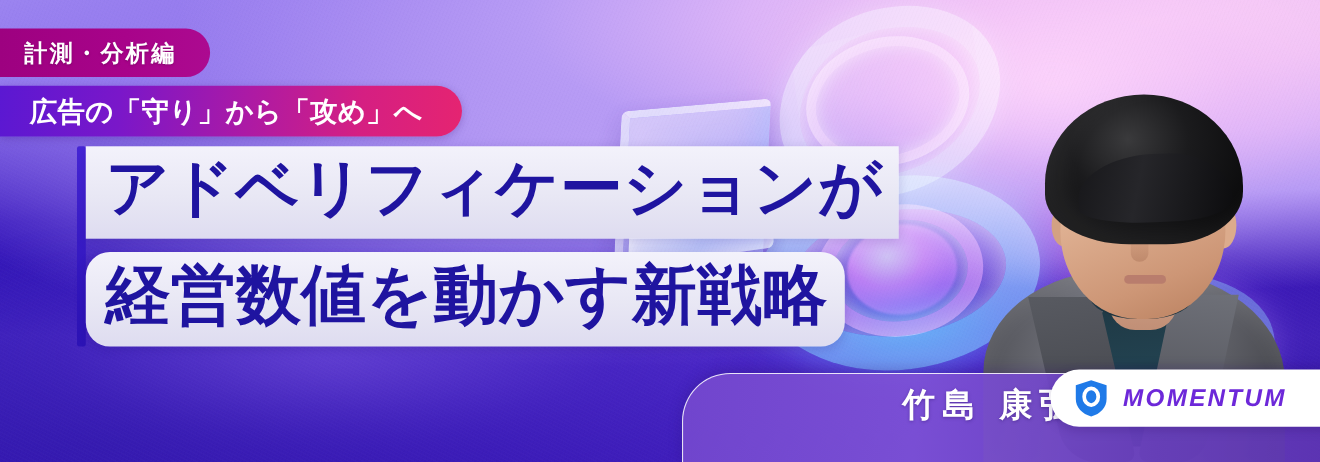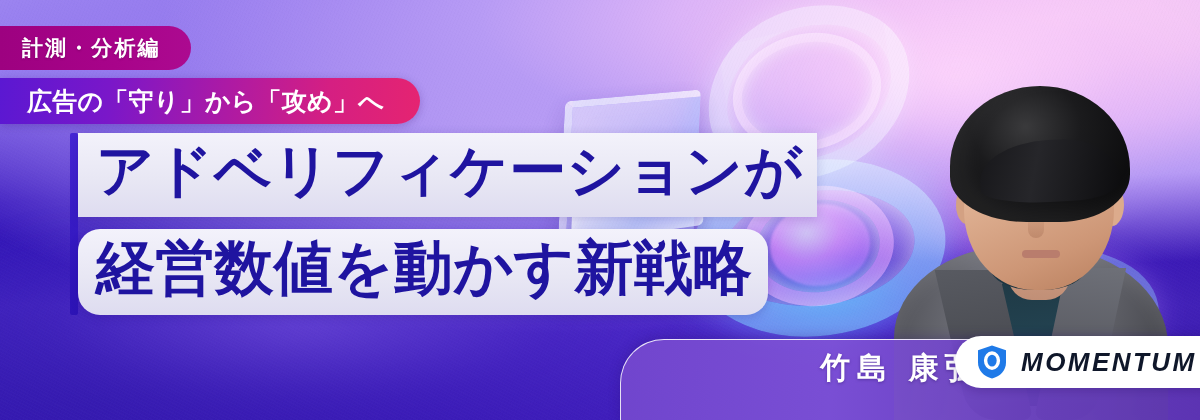--- a/index.html
+++ b/index.html
@@ -299,22 +299,22 @@
     position:absolute; left:955px; top:336px;
     height:52px; width:268px;
     background:#ffffff;
     border-radius:26px 0 0 26px;
     display:flex; align-items:center;
     padding-left:22px; gap:14px;
     box-shadow:0 3px 10px rgba(30,10,90,.22);
   }
   .logo-shield { width:30px; height:34px; flex:0 0 auto; }
   .logo-word {
-    color:#0f172a;
-    font-size:26px; font-weight:700;
+    color:#6d28d9;
+    font-size:22px; font-weight:700;
     font-style:italic;
     letter-spacing:.095em;
   }
 </style>
 </head>
 <body>
 
 <div id="banner">
 
   <div class="bg-base"></div>

